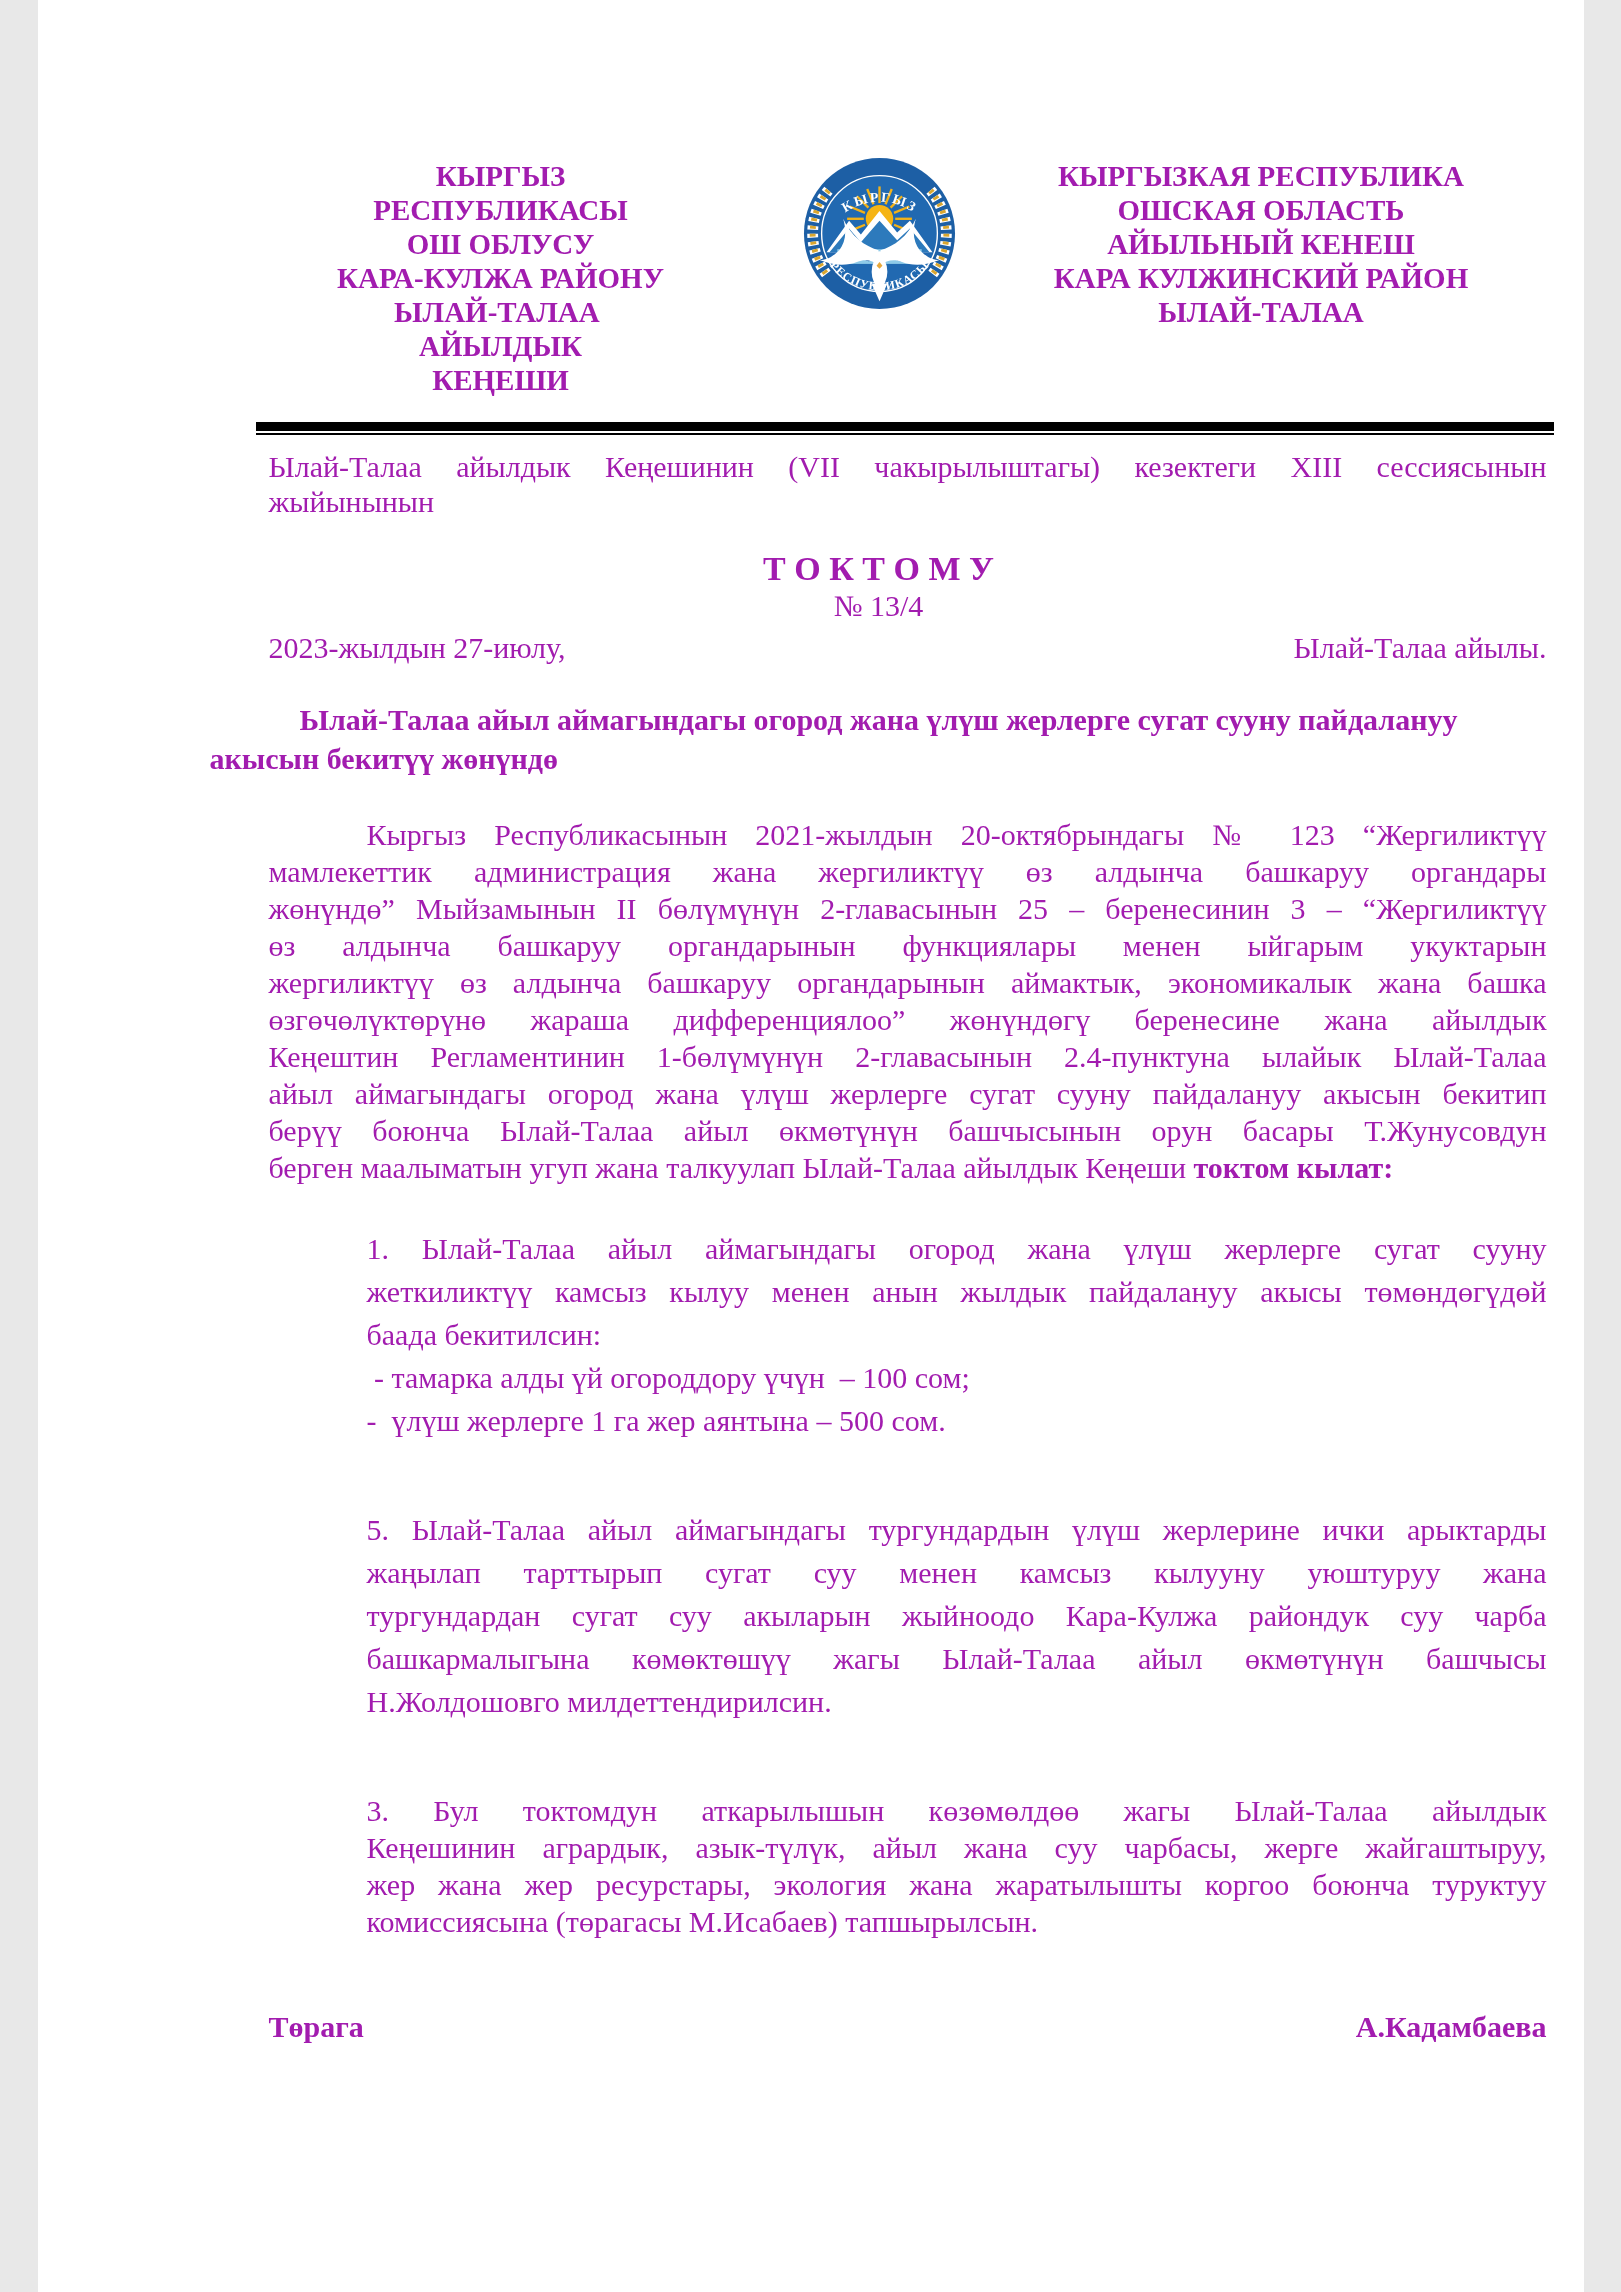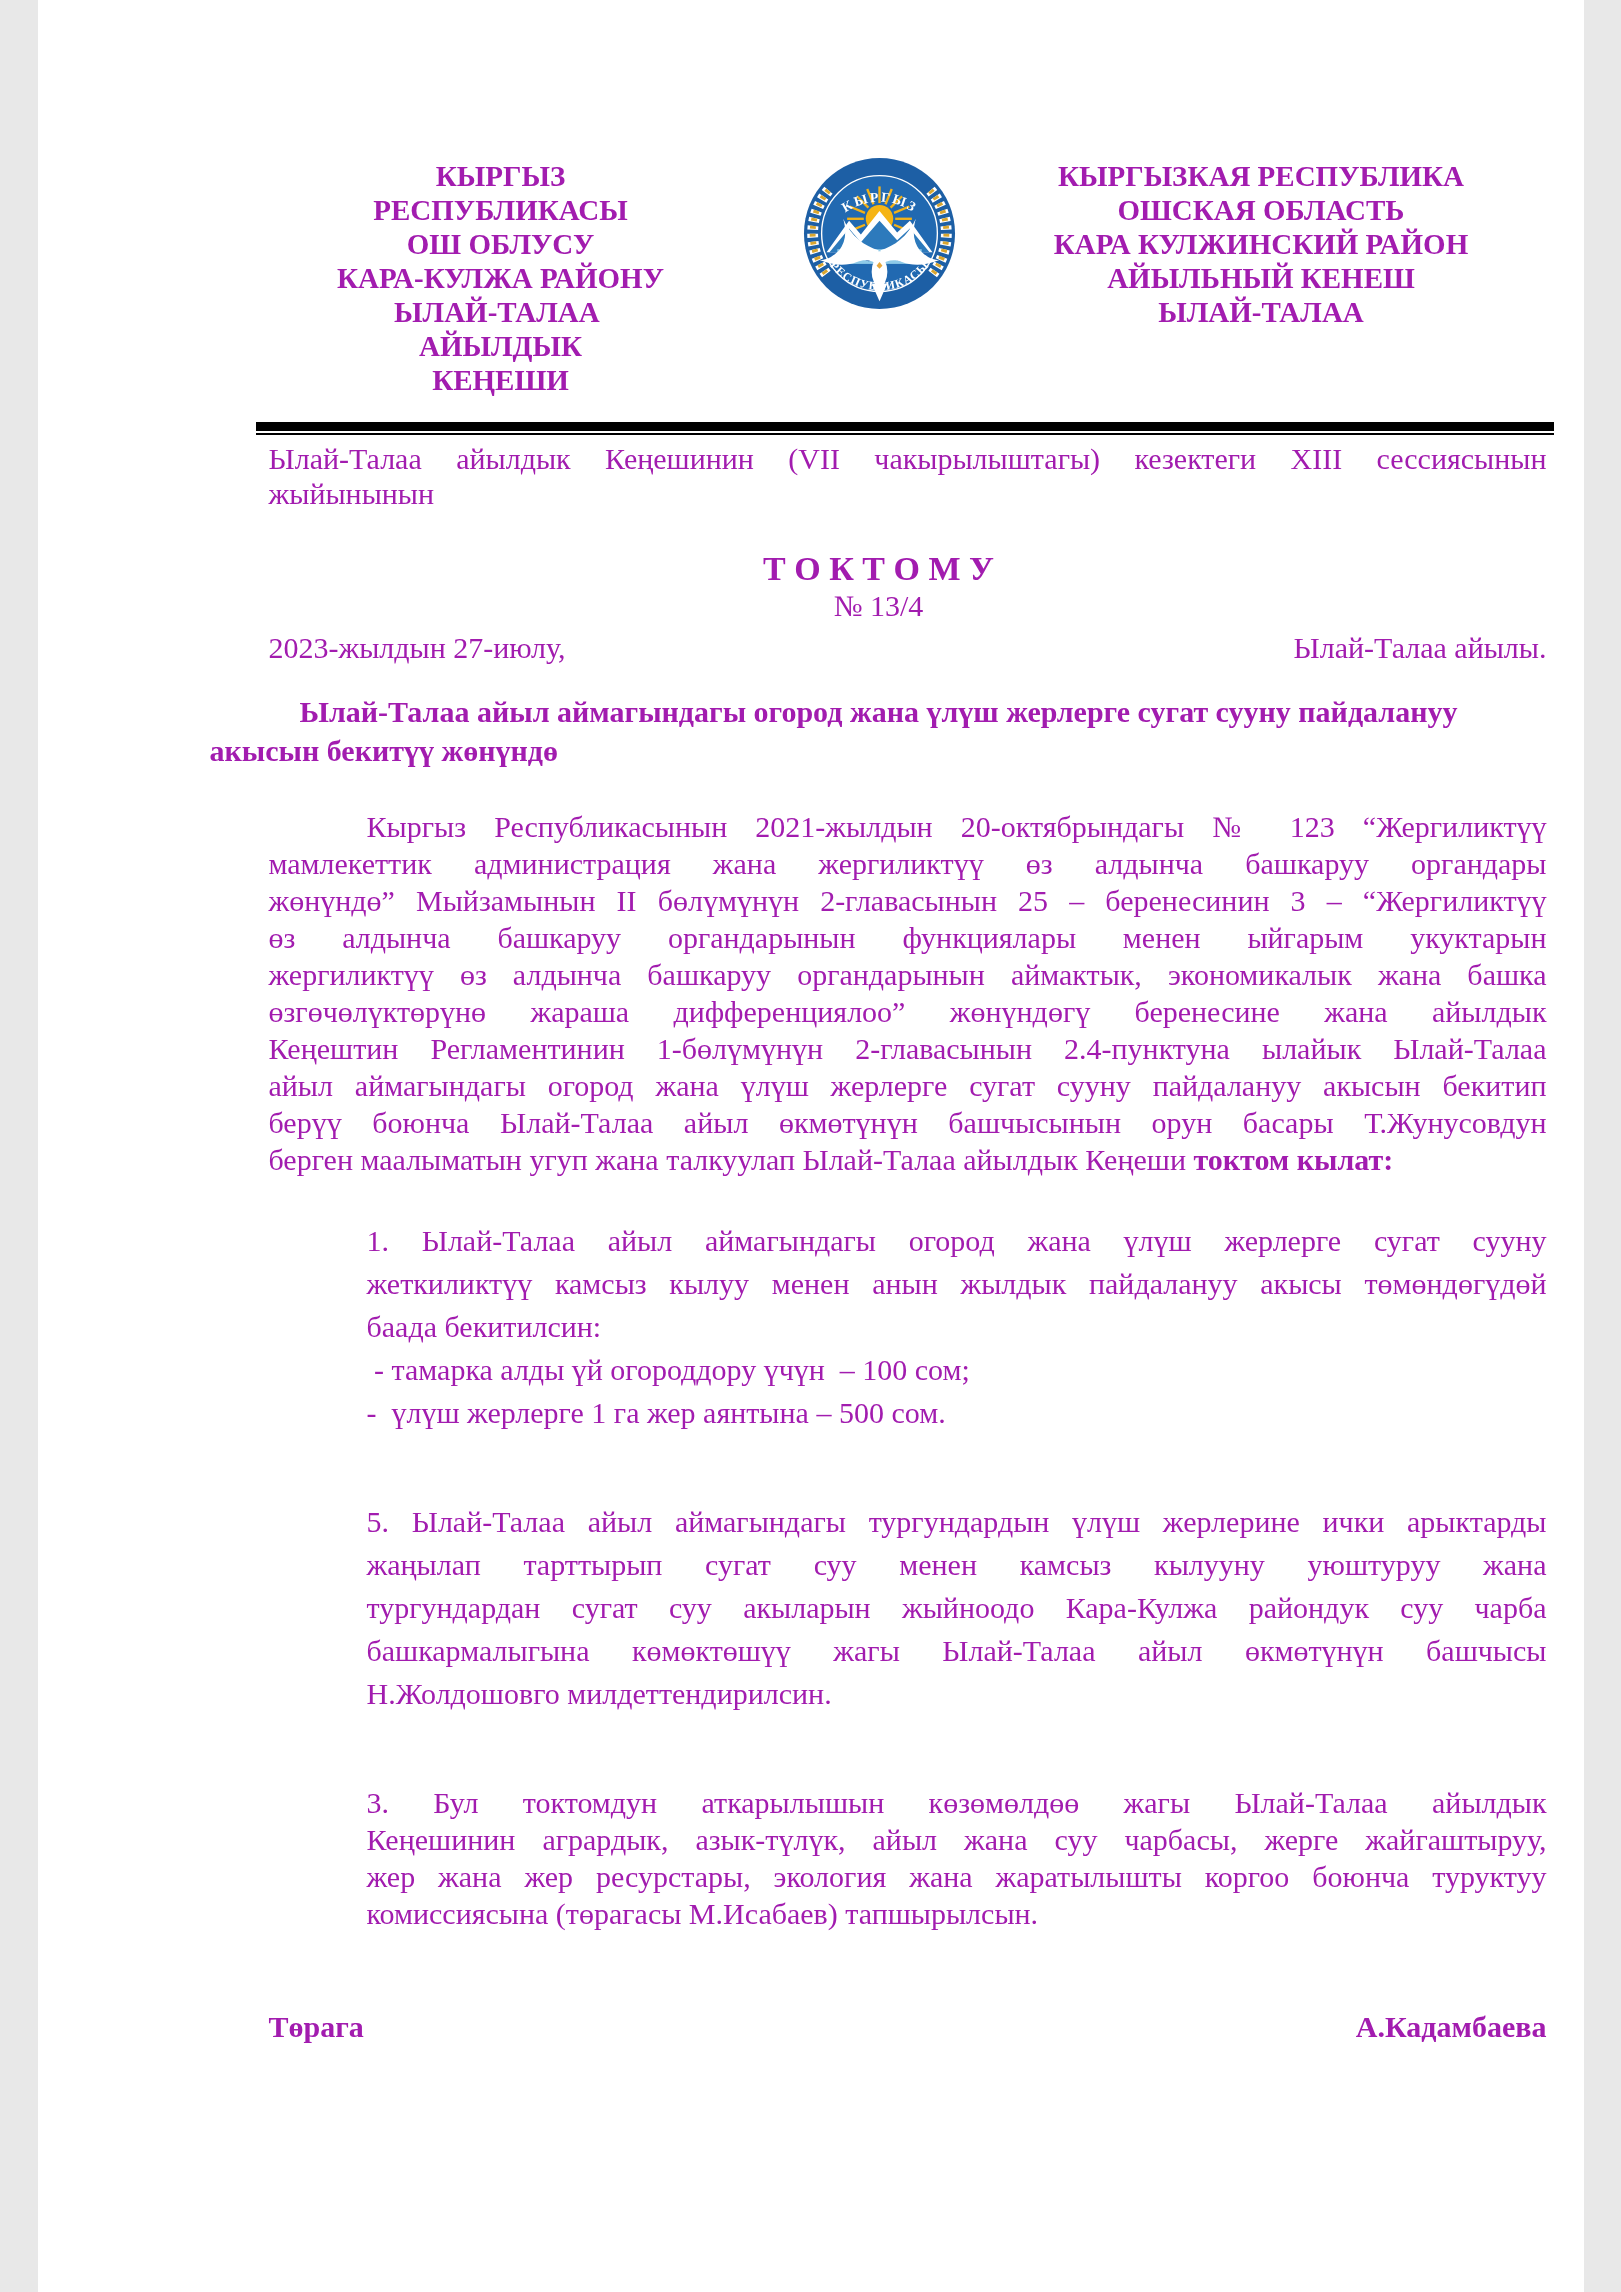--- a/index.html
+++ b/index.html
@@ -11,21 +11,21 @@
   .abs{position:absolute;}
   
   .hdr{font-size:29px;font-weight:bold;line-height:34px;text-align:center;}
   .hdr-left{left:272px;top:159px;width:382px;}
   .hdr-right{left:998px;top:159px;width:451px;}
   .emblem{left:764px;top:156px;}
   
   .rule{left:218px;top:422px;width:1298px;height:2px;
         border-top:9.8px solid #000;border-bottom:2.9px solid #000;}
   
-  .body-text{font-size:30px;}
+  .body-text{font-size:30px;margin-top:8px;}
   .session{left:231px;top:441px;width:1278px;line-height:35px;}
   .tok-title{left:172px;top:551px;width:1338px;text-align:center;font-weight:bold;font-size:34px;line-height:35px;}
   .tok-num{left:172px;top:588px;width:1338px;text-align:center;font-size:30px;line-height:35px;}
   .date-row{left:231px;top:630px;width:1278px;display:flex;justify-content:space-between;font-size:30px;line-height:35px;gap:28px;}
   .subject{left:172px;top:692px;width:1338px;font-weight:bold;line-height:39px;}
   .subject .jline{text-align:center;text-align-last:center;}
   .preamble{left:231px;top:808px;width:1278px;line-height:37px;}
   .preamble .jline:first-child{text-indent:98px;}
   .item{left:329px;width:1180px;line-height:43px;}
   .item1{top:1219px;}
@@ -106,22 +106,22 @@
       <textPath href="#arcTop" startOffset="50%" text-anchor="middle">КЫРГЫЗ</textPath>
     </text>
     <text font-family="Liberation Serif, DejaVu Serif, serif" font-size="12" font-weight="bold" fill="#ffffff" letter-spacing="1">
       <textPath href="#arcBottom" startOffset="50%" text-anchor="middle">РЕСПУБЛИКАСЫ</textPath>
     </text>
   </svg>
 
   <div class="abs hdr hdr-right">
     <div>КЫРГЫЗКАЯ РЕСПУБЛИКА</div>
     <div>ОШСКАЯ ОБЛАСТЬ</div>
+    <div>АЙЫЛЬНЫЙ КЕНЕШ</div>
     <div>КАРА КУЛЖИНСКИЙ РАЙОН</div>
-    <div>АЙЫЛЬНЫЙ КЕНЕШ</div>
     <div>ЫЛАЙ-ТАЛАА</div>
   </div>
 
   <div class="abs rule"></div>
 
   <div class="abs body-text session">
       <div class="jline">Ылай-Талаа айылдык Кеңешинин (VII чакырылыштагы) кезектеги  XIII сессиясынын</div>
       <div class="jline last">жыйынынын</div>
     </div>
 

